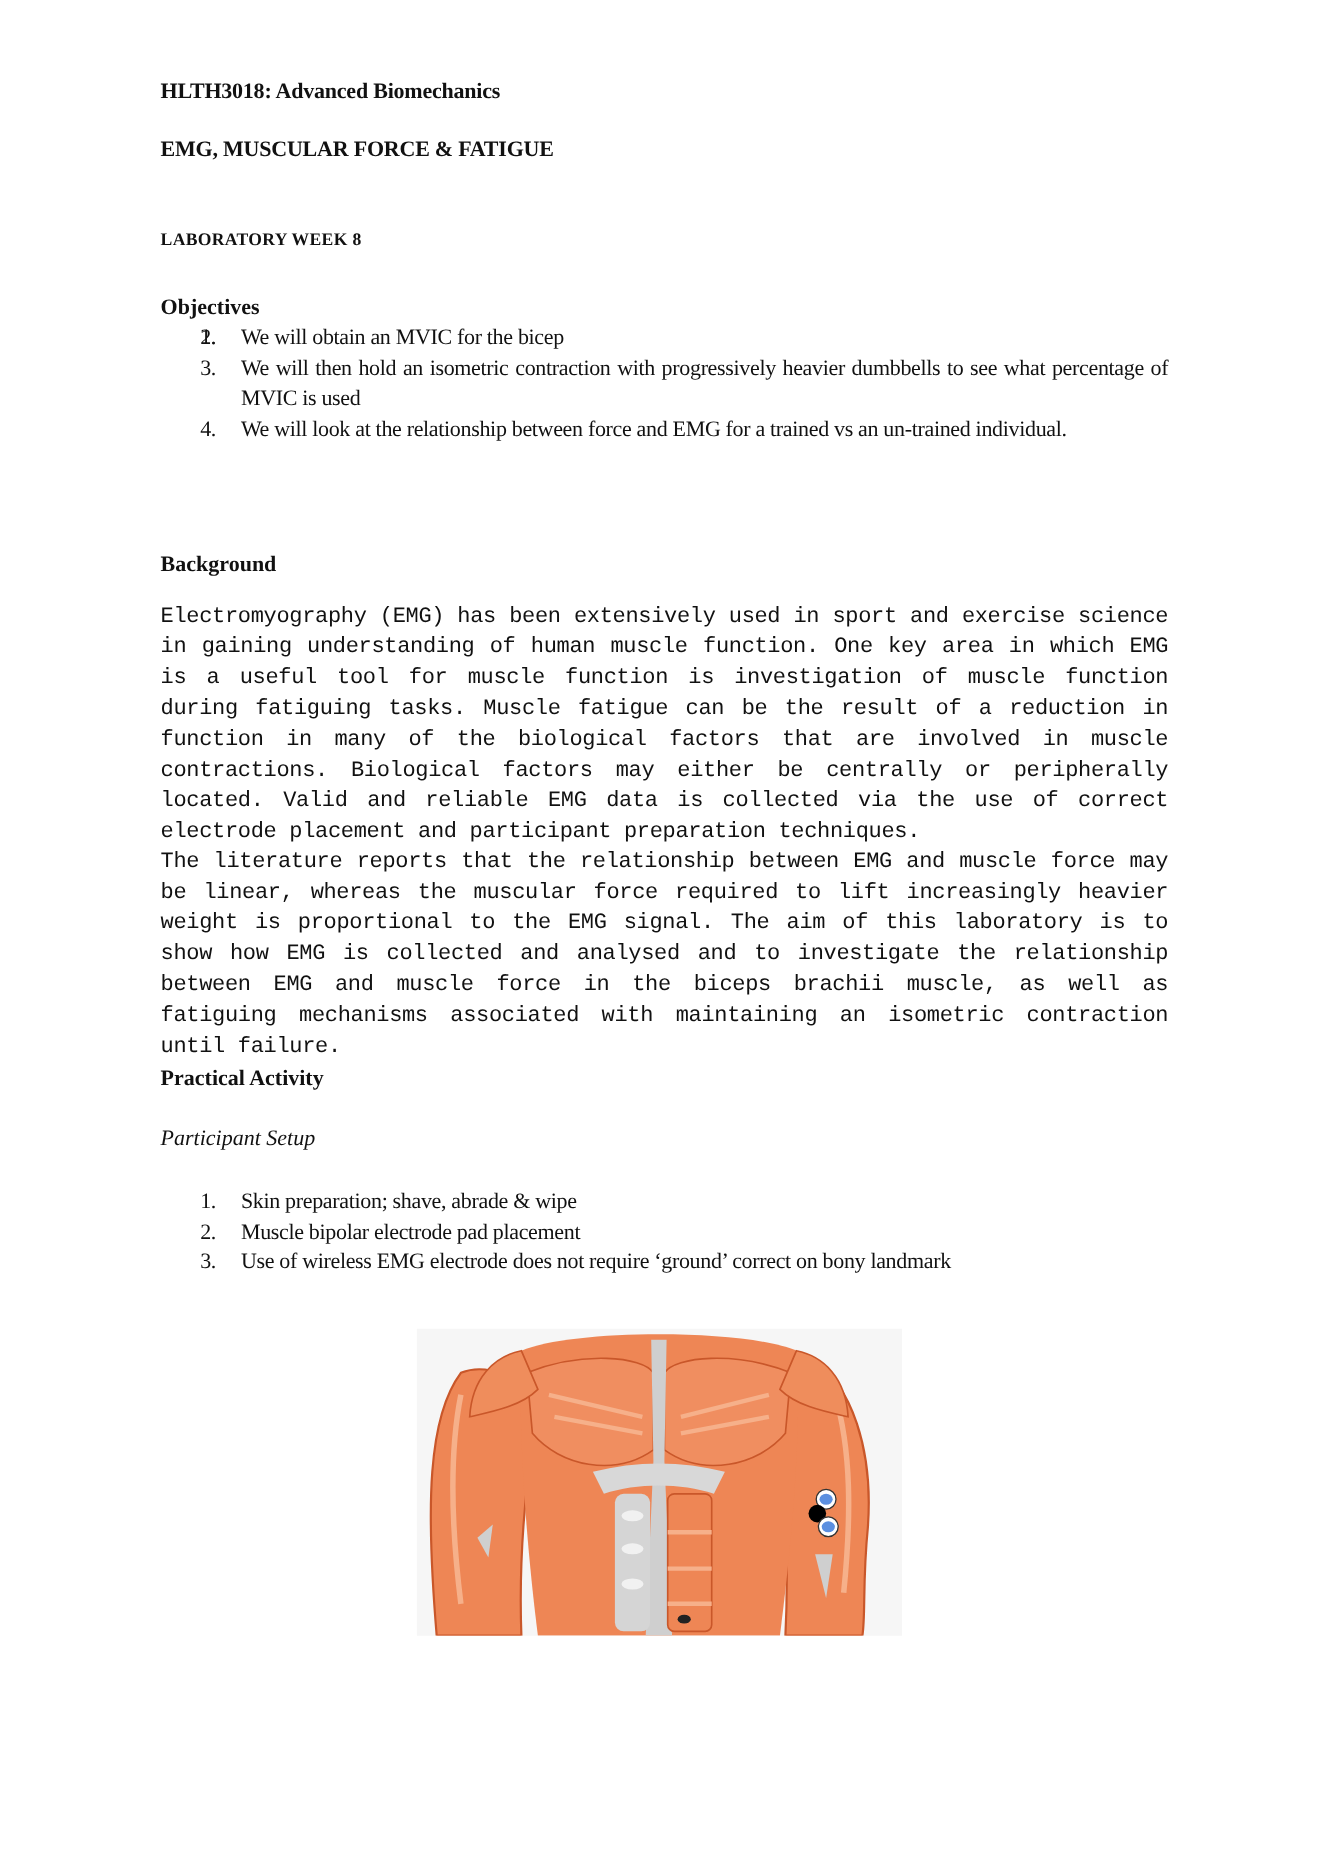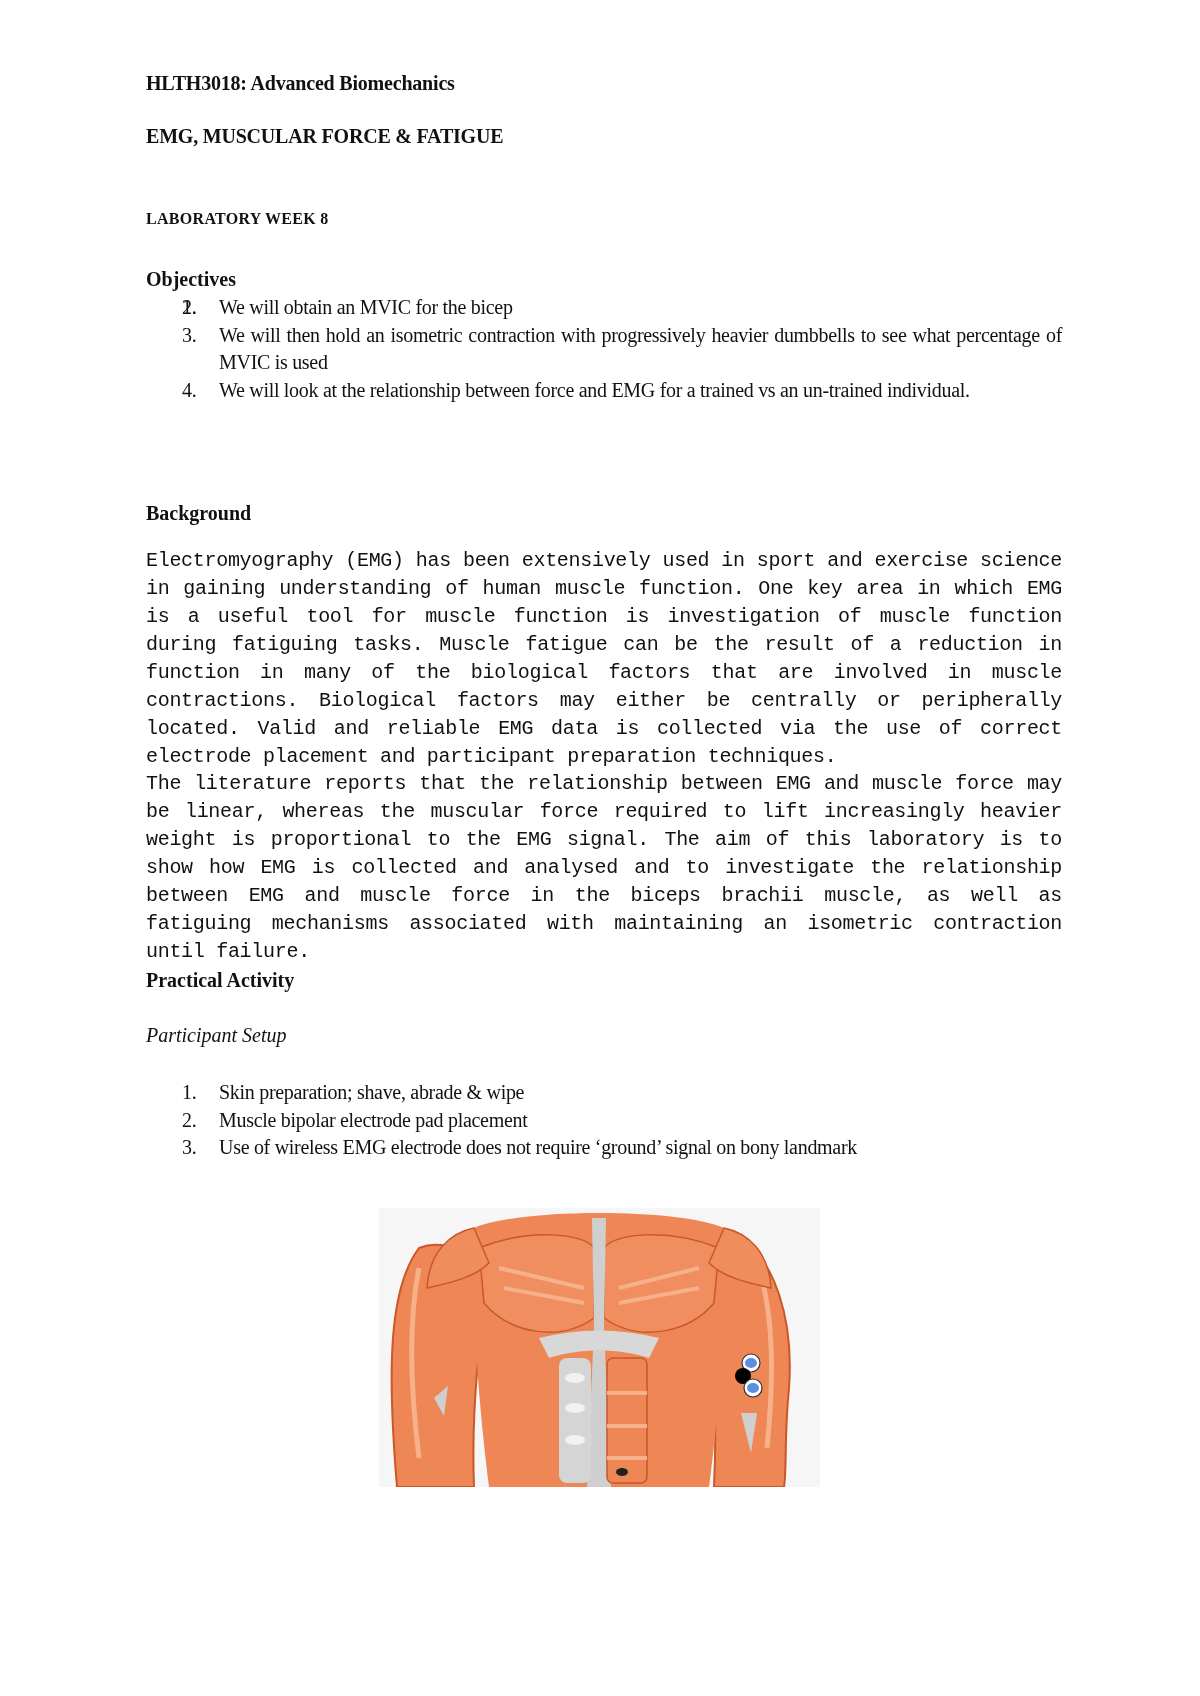--- a/index.html
+++ b/index.html
@@ -45,21 +45,21 @@
 
   <h2 class="h h-bg">Background</h2>
   <p class="para p1">Electromyography (EMG) has been extensively used in sport and exercise science in gaining understanding of human muscle function. One key area in which EMG is a useful tool for muscle function is investigation of muscle function during fatiguing tasks. Muscle fatigue can be the result of a reduction in function in many of the biological factors that are involved in muscle contractions. Biological factors may either be centrally or peripherally located. Valid and reliable EMG data is collected via the use of correct electrode placement and participant preparation techniques.</p>
   <p class="para p2">The literature reports that the relationship between EMG and muscle force may be linear, whereas the muscular force required to lift increasingly heavier weight is proportional to the EMG signal. The aim of this laboratory is to show how EMG is collected and analysed and to investigate the relationship between EMG and muscle force in the biceps brachii muscle, as well as fatiguing mechanisms associated with maintaining an isometric contraction until failure.</p>
 
   <h2 class="h h-pa">Practical Activity</h2>
   <h3 class="h h-ps">Participant Setup</h3>
   <ol class="ol-ps">
     <li><span class="num">1.</span><span>Skin preparation; shave, abrade &amp; wipe</span></li>
     <li><span class="num">2.</span><span>Muscle bipolar electrode pad placement</span></li>
-    <li><span class="num">3.</span><span>Use of wireless EMG electrode does not require ‘ground’ signal on bony landmark</span></li>
+    <li><span class="num">3.</span><span>Use of wireless EMG electrode does not require ‘ground’ correct on bony landmark</span></li>
   </ol>
 </div>
 
 <div class="figure">
   <svg width="441" height="279" viewBox="0 0 441 279">
     <rect width="441" height="279" fill="#f6f6f6"></rect>
 
     <path d="M40 40 C10 80 8 160 18 279 L95 279 C92 200 100 130 110 70 C95 45 65 30 40 40Z" fill="#ee8655" stroke="#c9572a" stroke-width="2"></path>
     <path d="M40 60 C30 110 30 170 40 250" stroke="#f6b08a" stroke-width="5" fill="none"></path>
     <path d="M55 190 l14 -12 l-4 30 z" fill="#cfcfcf"></path>

